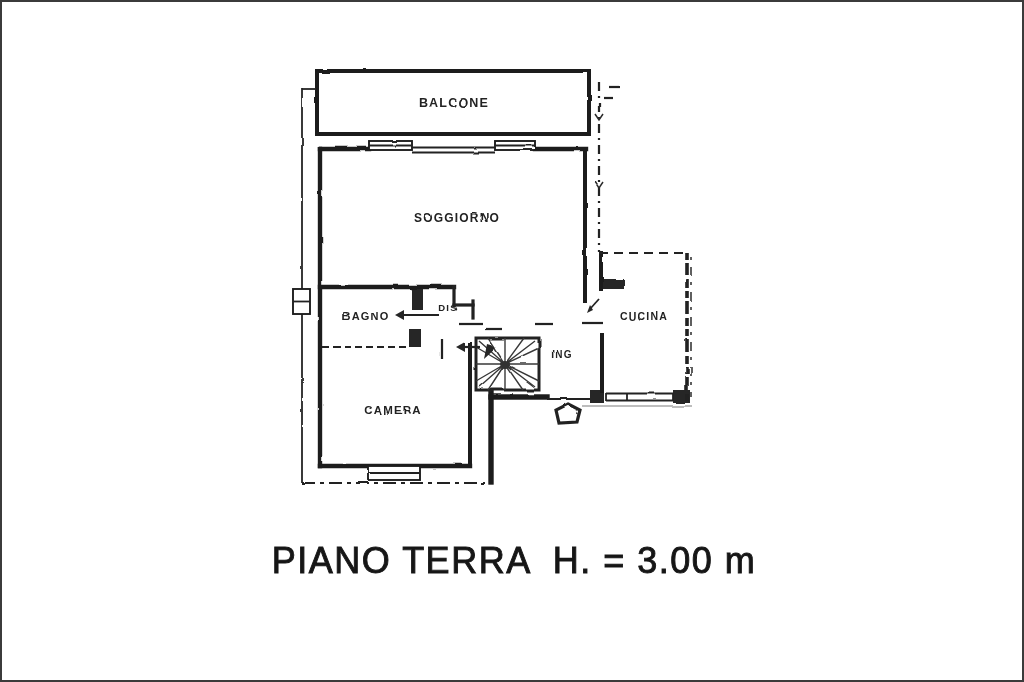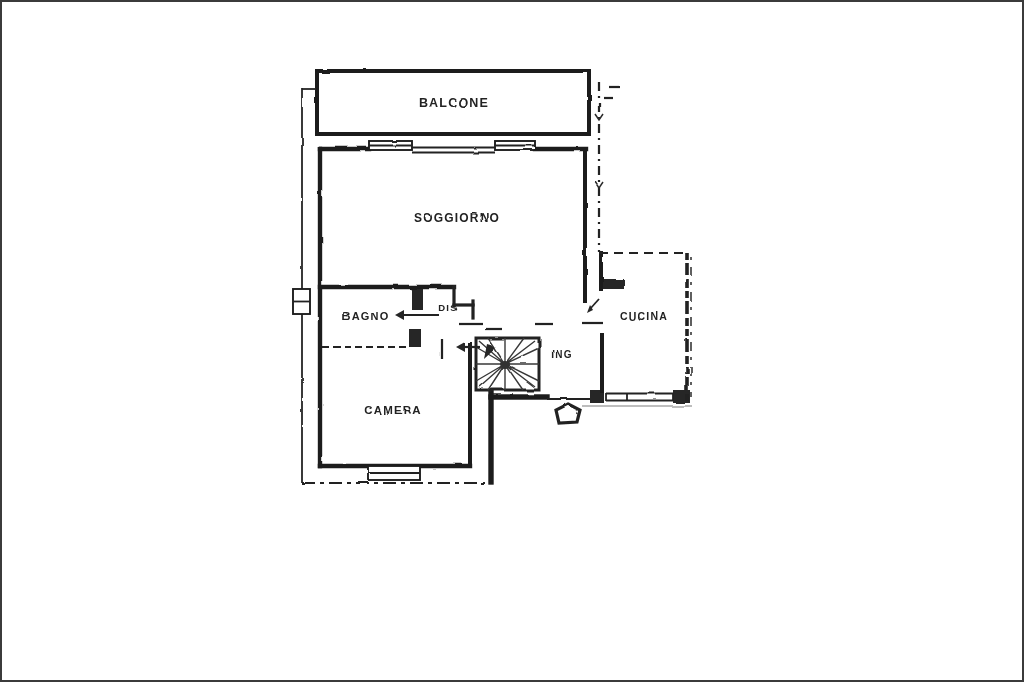--- a/index.html
+++ b/index.html
@@ -153,13 +153,14 @@
         <text x="364" y="318" class="lbl" font-size="11">BAGNO</text>
         <text x="446" y="309" class="lbl" font-size="9.5">DIS</text>
         <text x="391" y="412" class="lbl" font-size="11.5">CAMERA</text>
         <text x="560" y="356" class="lbl" font-size="10">ING</text>
         <text x="642" y="318" class="lbl" font-size="10.5">CUCINA</text>
       </g>
 
     </g>
   </svg>
 
+  <div class="caption">PIANO TERRA  H. = 3.00 m</div>
 </div>
 
 </body></html>

